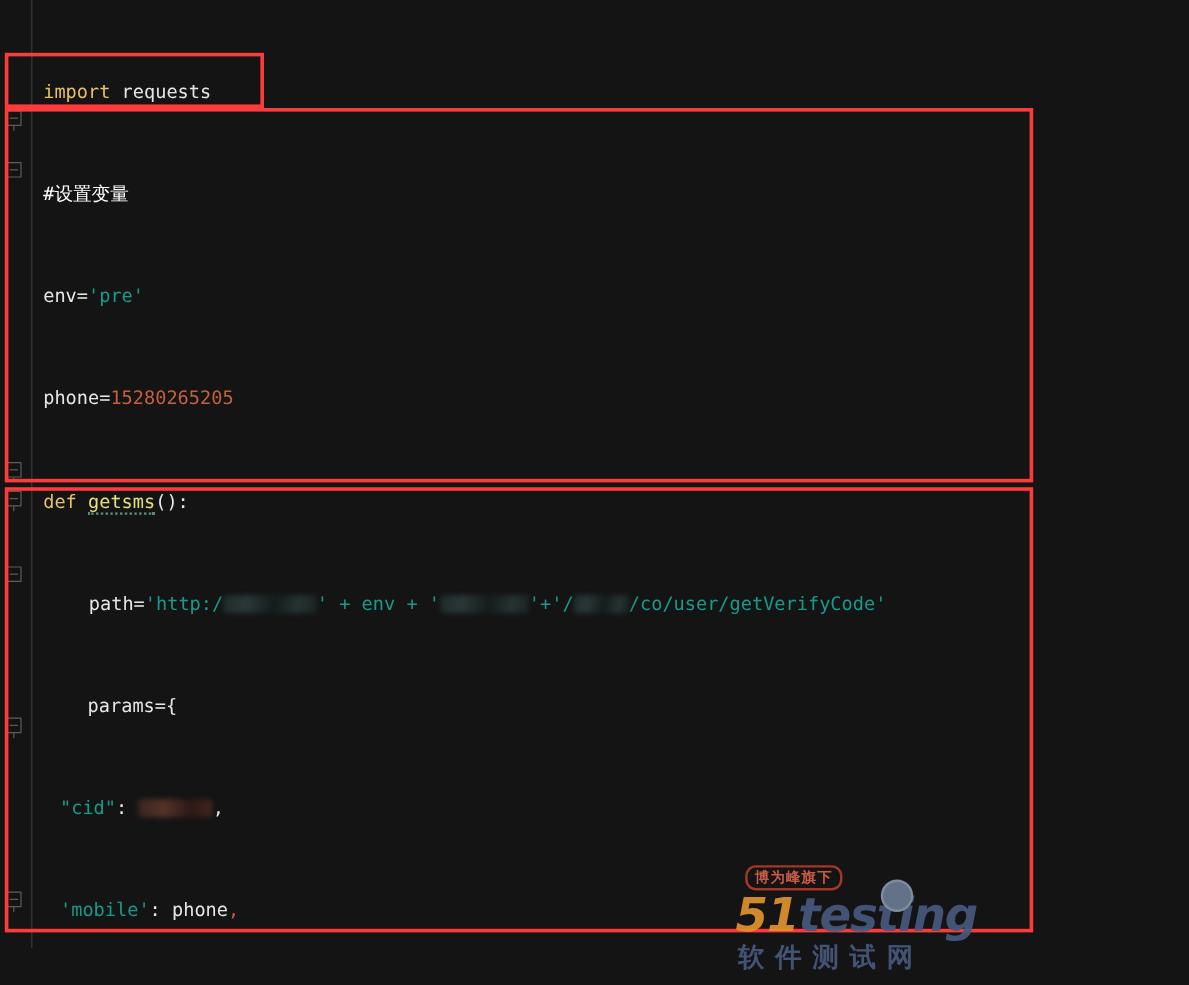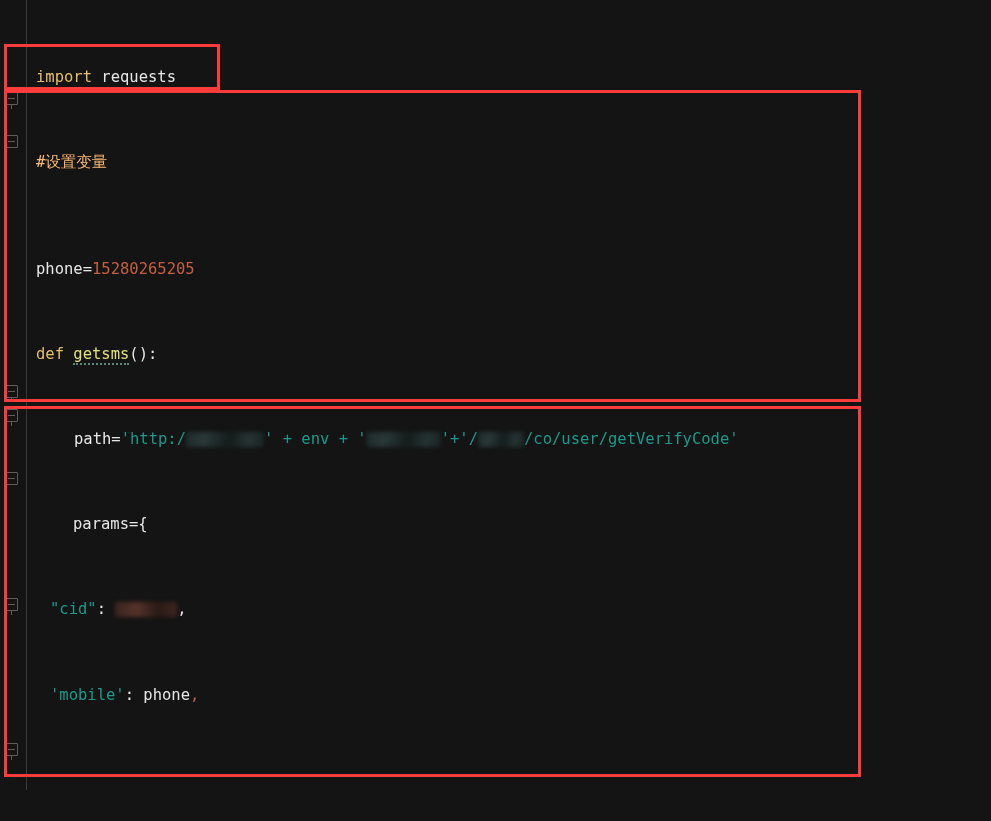--- a/index.html
+++ b/index.html
@@ -70,21 +70,21 @@
     position: relative;
     height: 21.3px;
     padding-left: 36px;
   }
 
   
   .kw   { color: #e8bf6a; }  
   .fn   { color: #e4e07a; text-align: center; }  
   .str  { color: #1a9a8c; }  
   .num  { color: #c4603e; }  
-  .cmt  { color: #fdba74; }  
+  .cmt  { color: #ffffff; }  
   .op   { color: #e6e6e6; }
   .pl   { color: #e6e6e6; }
 
   .squig {
     border-bottom: 2px dotted #5a8a7a;
     padding-bottom: 0px;
   }
 
   
   .redact {
@@ -170,20 +170,21 @@
     <div class="fold open" style="top:598px"></div>
     <div class="fold open" style="top:743px"></div>
   </div>
 
   <div class="code">
 
     <div class="line"><span class="kw">import</span><span class="pl"> </span><span class="pl">requests</span></div>
 
     <div class="line"><span class="cmt">#设置变量</span></div>
 
+    <div class="line"><span class="pl">env</span><span class="op">=</span><span class="str">'pre'</span></div>
 
     <div class="line"><span class="pl">phone</span><span class="op">=</span><span class="num">15280265205</span></div>
 
     <div class="line"><span class="kw">def</span><span class="pl"> </span><span class="fn squig">getsms</span><span class="pl">():</span></div>
 
     <div class="line" style="padding-left:74px"><span class="pl">path</span><span class="op">=</span><span class="str">'http:/</span><span class="redact" style="width:78px"></span><span class="str">' + env + '</span><span class="redact" style="width:74px"></span><span class="str">'+'/</span><span class="redact" style="width:46px"></span><span class="str">/co/user/getVerifyCode'</span></div>
 
     <div class="line" style="padding-left:73px"><span class="pl">params</span><span class="op">={</span></div>
 
     <div class="line" style="padding-left:50px"><span class="str">"cid"</span><span class="op">:</span><span class="pl"> </span><span class="redact warm" style="width:62px"></span><span class="op">,</span></div>
@@ -243,14 +244,20 @@
     
 
     
 
   </div>
 
   <div class="redbox" id="rb0" style="left: 4px; top: 44px; width: 216px; height: 46px; border-color: rgb(252, 59, 59);"></div>
   <div class="redbox" id="rb1" style="left: 4px; top: 90px; width: 857px; height: 312px; border-color: rgb(252, 59, 59);"></div>
   <div class="redbox" id="rb2" style="left: 4px; top: 406px; width: 857px; height: 371px; border-color: rgb(252, 59, 59);"></div>
 
+  <div class="watermark">
+    <div class="wm-badge">博为峰旗下</div>
+    <div class="wm-main"><span class="wm-51">51</span><span class="wm-testing">testing</span></div>
+    <div class="wm-dot"></div>
+    <div class="wm-sub">软件测试网</div>
+  </div>
 
 </div>
 
 </body></html>

